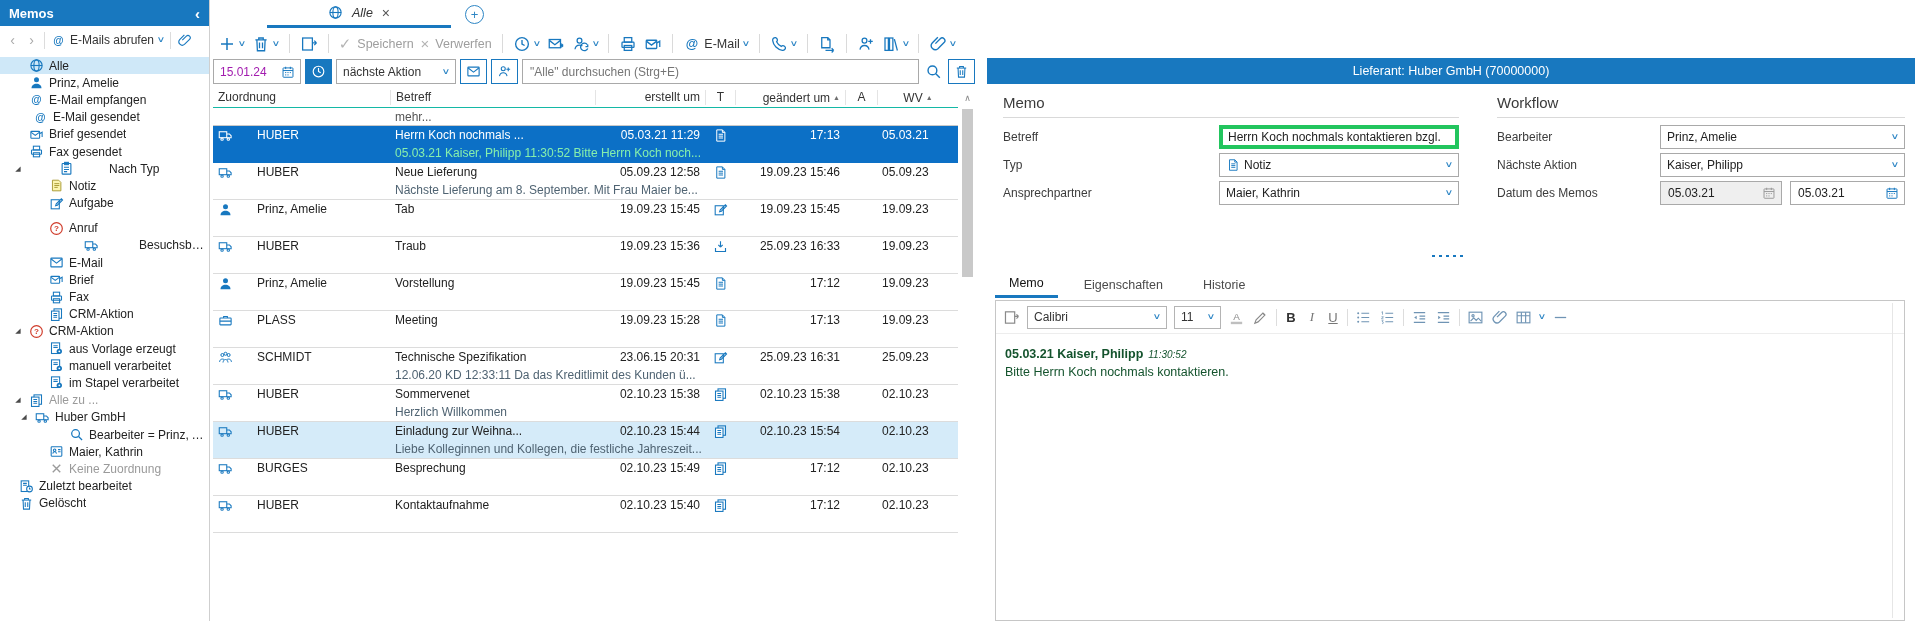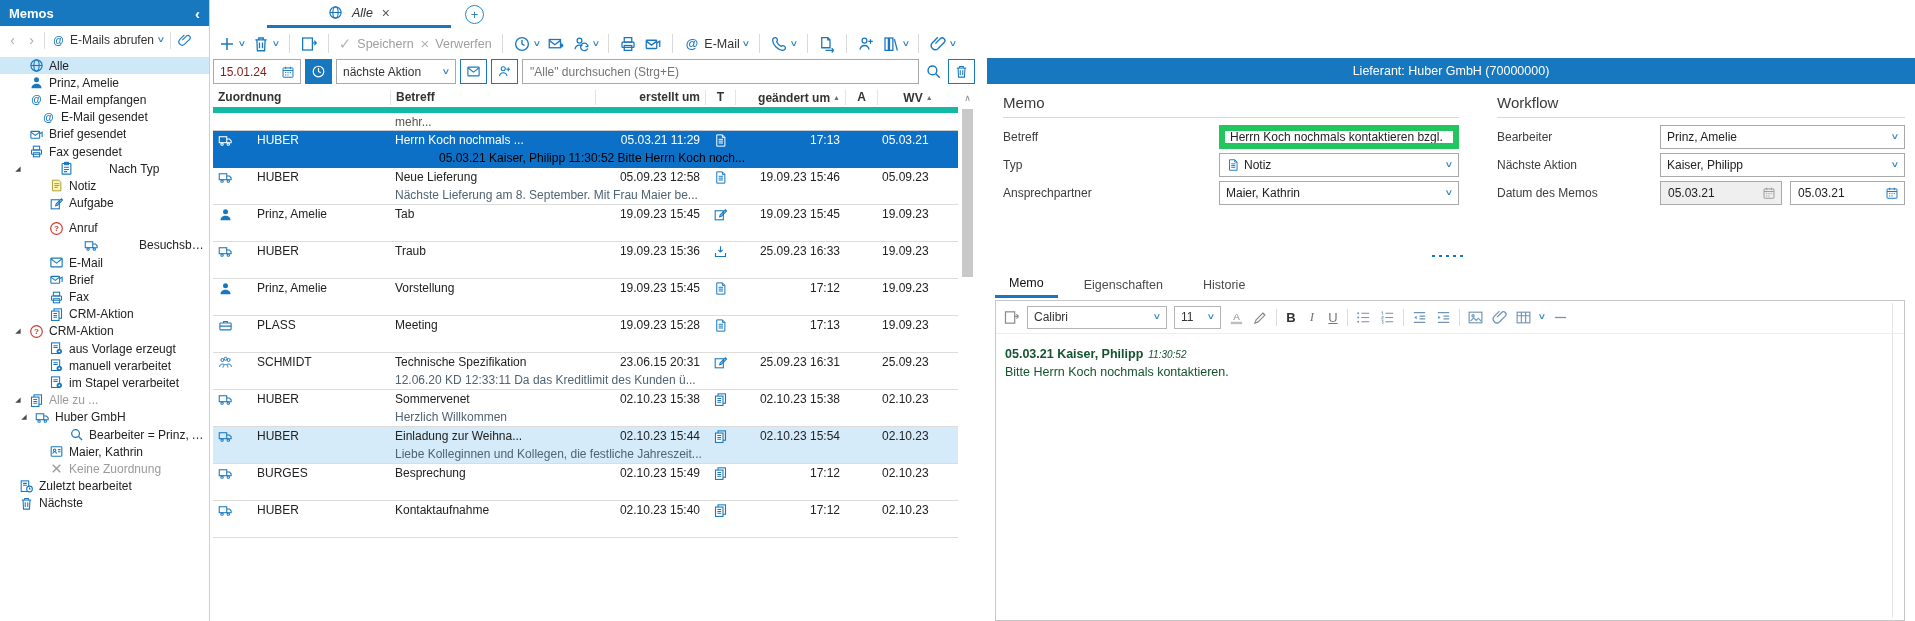--- a/index.html
+++ b/index.html
@@ -33,65 +33,65 @@
   .tbtn{display:flex;align-items:center;gap:3px;cursor:pointer;}
   .tbtn .ic{width:18px;height:18px;}
   .tsep{width:1px;height:19px;background:#dadada;margin:0 3px;}
   .tbtn-gray{color:#9e9e9e;font-size:12.5px;gap:6px;}
   .gmark{color:#b3b3b3;font-size:15px;line-height:1;}
   .tlabel-dark{color:#333;font-size:12.5px;}
   
   #filterbar{position:absolute;left:213px;top:58px;width:762px;height:27px;display:flex;align-items:center;gap:4px;}
   .boxed{height:25px;border:1px solid #a9a9a9;box-sizing:border-box;display:flex;align-items:center;background:#fff;}
   .date-wrap{width:88px;padding:0 4px;gap:3px;}
-  .date-wrap input{border:none;outline:none;width:56px;font:12px "Liberation Sans",sans-serif;color:#7f1d1d;}
+  .date-wrap input{border:none;outline:none;width:56px;font:12px "Liberation Sans",sans-serif;color:#a21caf;}
   .sqbtn{width:27px;height:25px;border:1px solid #1878bf;box-sizing:border-box;display:flex;align-items:center;justify-content:center;color:#1878bf;background:#fff;cursor:pointer;}
   .sqbtn.active{background:#1878bf;color:#fff;}
   .selbox{justify-content:space-between;padding:0 6px;color:#333;}
   #action-select{width:120px;}
   #search-input{flex:1;height:25px;border:1px solid #a9a9a9;box-sizing:border-box;padding:0 7px;font:12px "Liberation Sans",sans-serif;color:#222;outline:none;}
   #search-input::placeholder{color:#757575;}
   .qicon{width:17px;height:17px;color:#1878bf;margin:0 2px;}
   
   #list{position:absolute;left:213px;top:87px;width:745px;bottom:0;}
   .lgrid{display:grid;grid-template-columns:177px 205px 110px 30px 110px 32px 81px;}
-  #lhead{height:20px;align-items:center;color:#333;border-bottom:6px solid #14b8a6;font-weight:bold;}
+  #lhead{height:20px;align-items:center;color:#333;border-bottom:1px solid #14b8a6;}
   #lhead>div{padding:0 5px;border-left:1px solid #e4e4e4;height:15px;line-height:15px;white-space:nowrap;overflow:hidden;}
   #lhead>div:first-child{border-left:none;}
   .h-r{text-align:right;}
   .h-c{text-align:center;}
   .sort{font-size:7px;color:#6f6f6f;margin-left:3px;vertical-align:2px;}
   #lmore{height:17px;align-items:center;color:#555;border-bottom:1px solid #c9c9c9;}
   #lmore>div{padding:0 5px;}
   .trow{grid-auto-rows:18px;align-items:center;border-bottom:1px solid #dcdcdc;cursor:default;}
   .trow .c{padding:0 5px;white-space:nowrap;overflow:hidden;}
   .zu{display:flex;gap:24px;align-items:center;}
   .er,.ge{text-align:right;}
   .wv{text-align:right;padding-right:40px !important;}
   .tt{display:flex;justify-content:center;}
   .pv{grid-column:2/-1;color:#4f6372;}
   .trow.selected{background:#0c70c6;color:#fff;border-bottom-color:#0c70c6;}
-  .trow.selected .pv{color:#000000;margin-left:44px;}
+  .trow.selected .pv{color:#86efac;}
   .trow.selected .ic{color:#fff;}
   .trow.hover{background:#d5ebf9;}
   
   #vscroll{position:absolute;left:960px;top:91px;width:15px;bottom:0;}
   .sb-up{height:14px;color:#8a8a8a;font-size:9px;text-align:center;line-height:14px;}
   .sb-thumb{position:absolute;top:18px;left:2px;width:11px;height:168px;background:#c9c9c9;}
   
   #detail{position:absolute;left:987px;top:58px;width:928px;bottom:0;}
   .d-head{height:26px;background:#1878bf;color:#fff;display:flex;align-items:center;justify-content:center;font-size:12.5px;}
   .col{position:absolute;top:36px;}
   #memo-col{left:16px;width:456px;}
   #wf-col{left:510px;width:408px;}
   .sec-h{font-size:15px;color:#3a3a3a;padding-bottom:6px;border-bottom:1px solid #d9d9d9;margin-bottom:7px;}
   .frow{display:flex;align-items:center;height:24px;margin-bottom:4px;}
   #memo-col .flabel{width:216px;color:#3c3c3c;flex:none;}
   #wf-col .flabel{width:163px;color:#3c3c3c;flex:none;}
-  .finput{flex:1;height:24px;border:6px solid #22c55e;box-sizing:border-box;padding:0 5px;font:12px "Liberation Sans",sans-serif;color:#222;outline:none;min-width:0;}
+  .finput{flex:1;height:24px;border:4px solid #22c55e;box-sizing:border-box;padding:0 5px;font:12px "Liberation Sans",sans-serif;color:#222;outline:none;min-width:0;}
   .fselect{flex:1;height:24px;border:1px solid #a9a9a9;box-sizing:border-box;display:flex;align-items:center;justify-content:space-between;padding:0 6px;background:#fff;}
   .fsel-left{display:flex;align-items:center;gap:4px;overflow:hidden;white-space:nowrap;}
   .fdate{height:24px;border:1px solid #a9a9a9;box-sizing:border-box;display:flex;align-items:center;justify-content:space-between;padding:0 5px;background:#fff;}
   .fdate input{border:none;outline:none;width:60px;font:12px "Liberation Sans",sans-serif;color:#222;background:transparent;}
   .fdate.disabled{background:#efefef;}
   .fdate.disabled .ic{color:#9a9a9a;}
   #date1{width:122px;margin-right:8px;}
   #date2{flex:1;}
   #splitter{position:absolute;left:443px;top:196px;width:34px;height:4px;background-image:radial-gradient(circle,#1878bf 1.2px,transparent 1.5px);background-size:7px 4px;background-repeat:repeat-x;cursor:row-resize;}
   .d-tabs{position:absolute;left:8px;top:213px;height:27px;display:flex;}
@@ -416,21 +416,21 @@
           </svg>
           <span class="tlabel">Prinz, Amelie</span>
         </div>
         <div class="titem" style="padding-left: 12px;">
           <span class="exp"></span>
           <svg class="ic ic-at ">
             <use href="#sym-at"></use>
           </svg>
           <span class="tlabel">E-Mail empfangen</span>
         </div>
-        <div class="titem" style="padding-left: 24px; text-align: center;">
+        <div class="titem" style="padding-left: 16px; text-align: center;">
           <span class="exp"></span>
           <svg class="ic ic-at ">
             <use href="#sym-at"></use>
           </svg>
           <span class="tlabel">E-Mail gesendet</span>
         </div>
         <div class="titem" style="padding-left: 12px;">
           <span class="exp"></span>
           <svg class="ic ic-letter ">
             <use href="#sym-letter"></use>
@@ -575,21 +575,21 @@
           <svg class="ic ic-clockdoc ">
             <use href="#sym-clockdoc"></use>
           </svg>
           <span class="tlabel">Zuletzt bearbeitet</span>
         </div>
         <div class="titem" style="padding-left: 2px;">
           <span class="exp"></span>
           <svg class="ic ic-trash ">
             <use href="#sym-trash"></use>
           </svg>
-          <span class="tlabel">Nächste</span>
+          <span class="tlabel">Gelöscht</span>
         </div>
       </nav>
   </aside>
 
   <div id="tabstrip">
     <div class="tab">
       <svg class="ic">
           <use href="#sym-globe"></use>
         </svg>
       <span class="tab-label">Alle</span>

